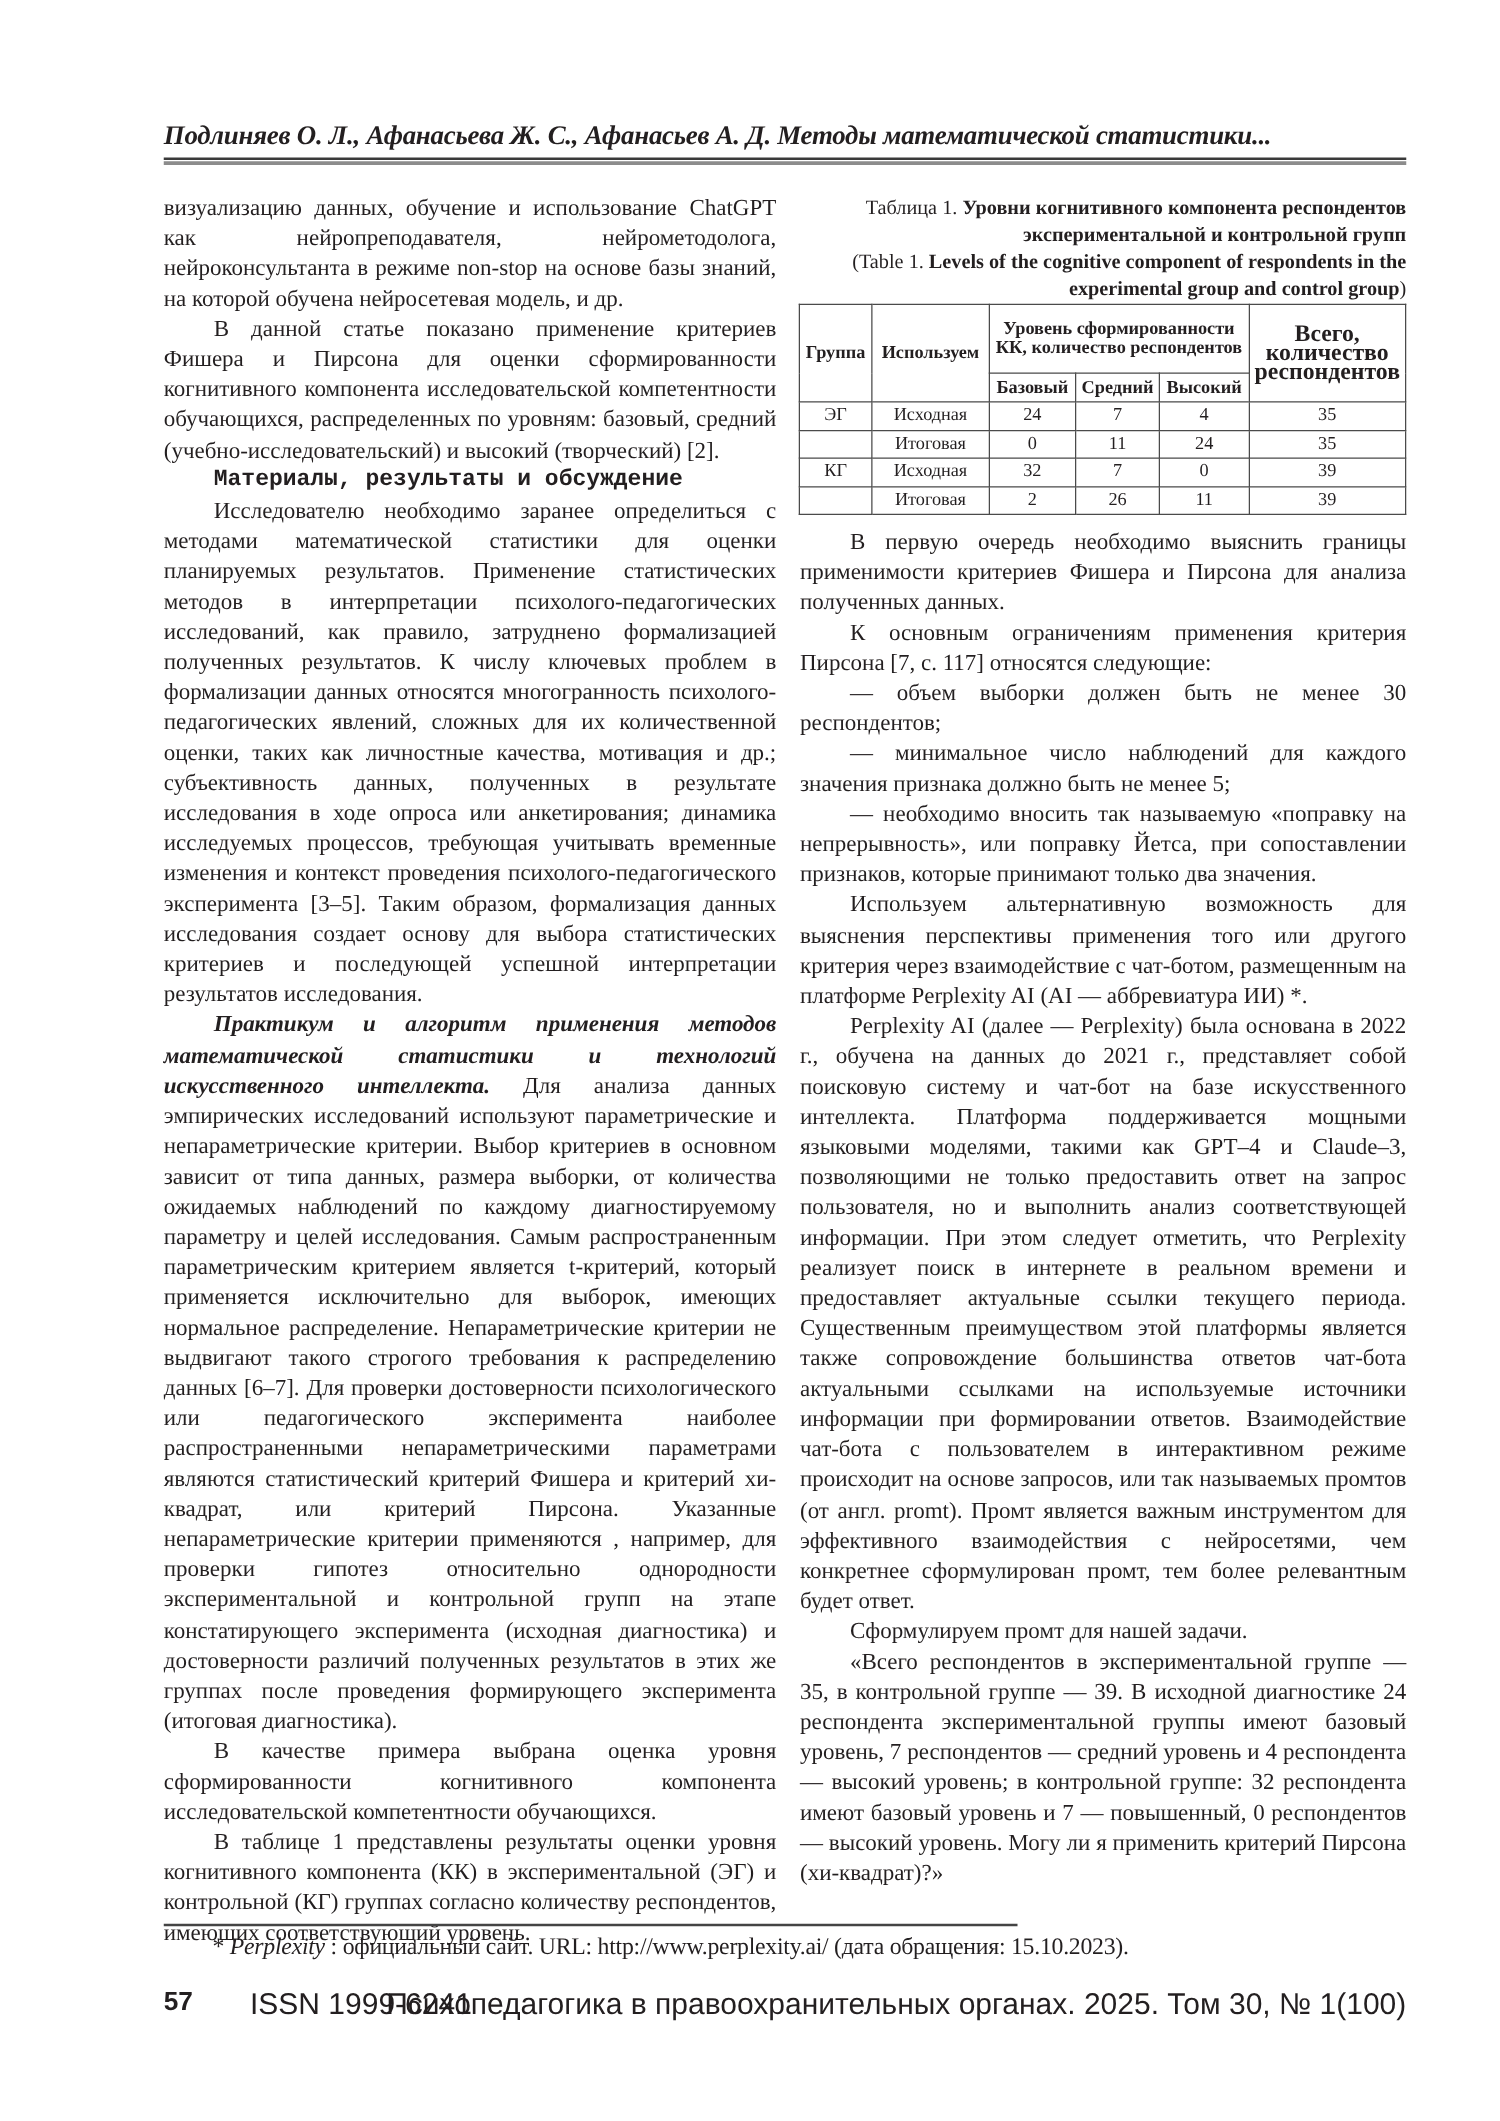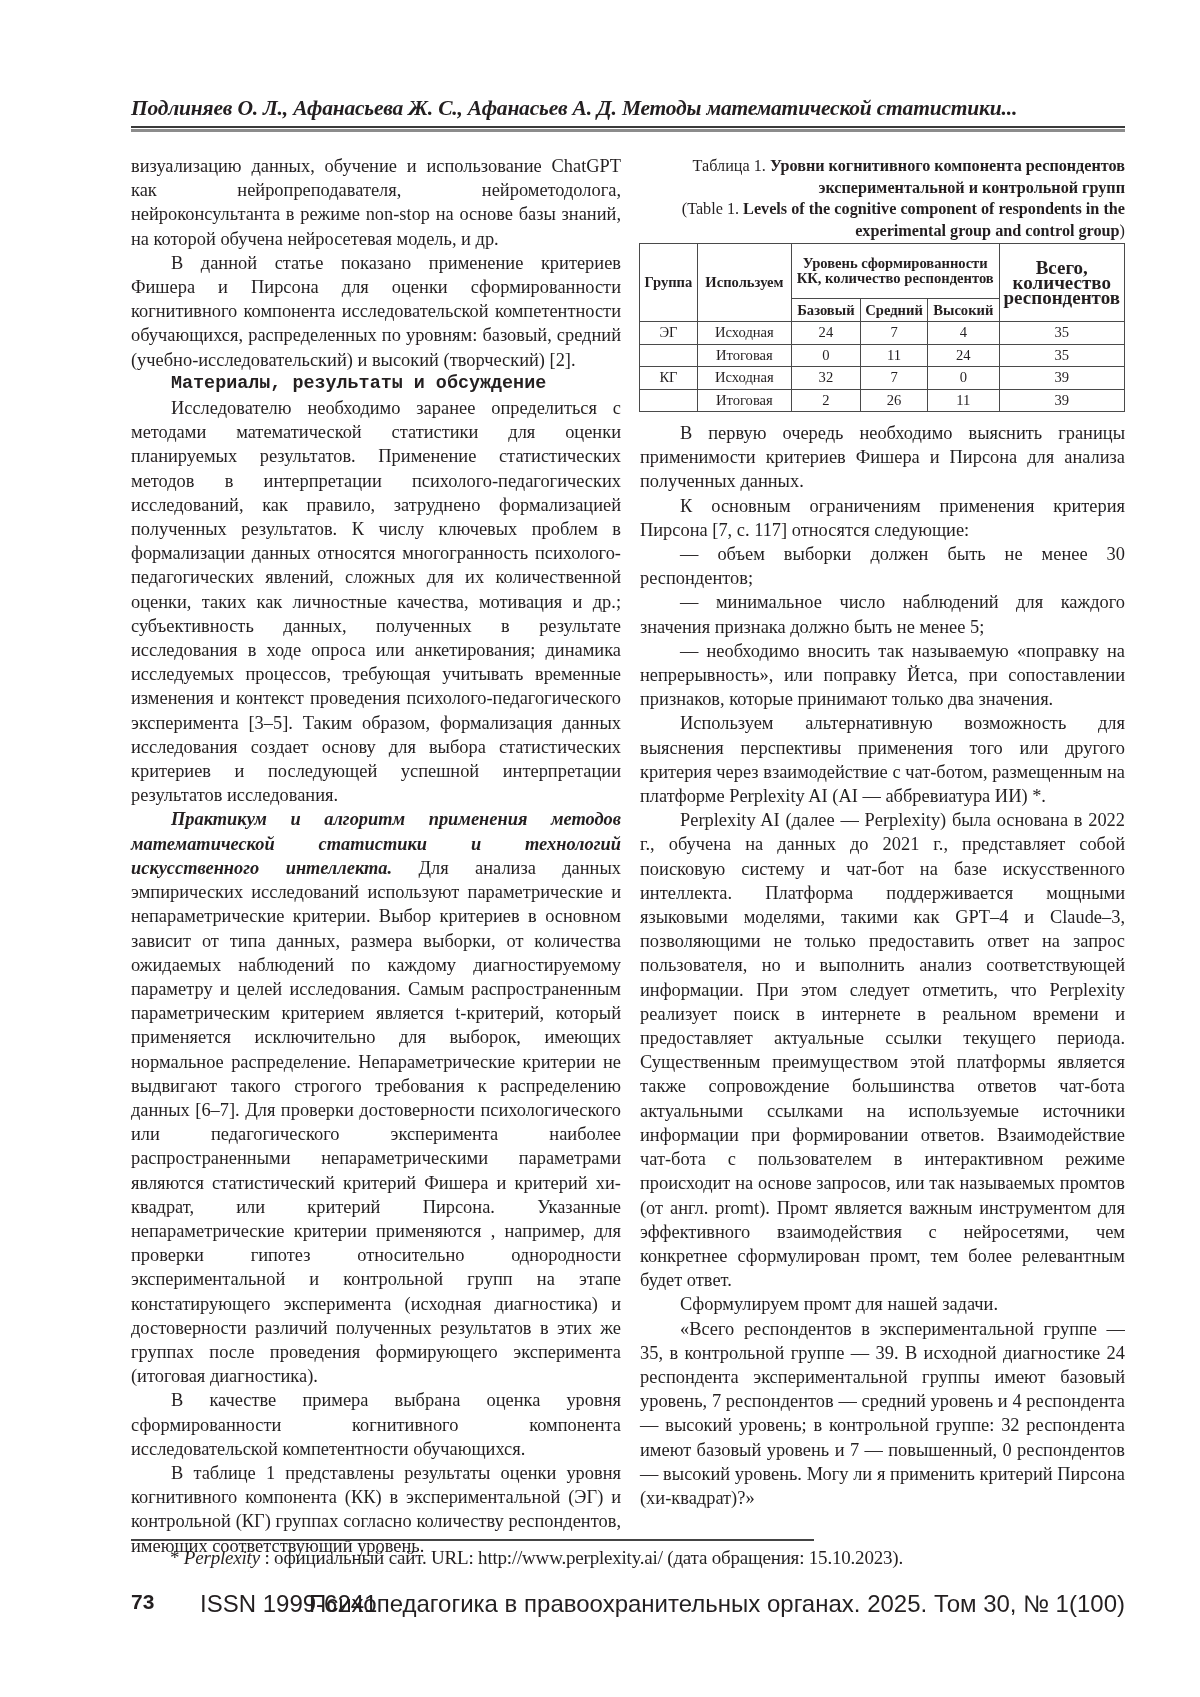--- a/index.html
+++ b/index.html
@@ -123,15 +123,15 @@
   <p class="ind">— необходимо вносить так называемую «поправку на непрерывность», или поправку Йетса, при сопоставлении признаков, которые принимают только два значения.</p>
   <p class="ind">Используем альтернативную возможность для выяснения перспективы применения того или другого критерия через взаимодействие с чат-ботом, размещенным на платформе Perplexity AI (AI — аббревиатура ИИ) *.</p>
   <p class="ind">Perplexity AI (далее — Perplexity) была основана в 2022 г., обучена на данных до 2021 г., представляет собой поисковую систему и чат-бот на базе искусственного интеллекта. Платформа поддерживается мощными языковыми моделями, такими как GPT–4 и Claude–3, позволяющими не только предоставить ответ на запрос пользователя, но и выполнить анализ соответствующей информации. При этом следует отметить, что Perplexity реализует поиск в интернете в реальном времени и предоставляет актуальные ссылки текущего периода. Существенным преимуществом этой платформы является также сопровождение большинства ответов чат-бота актуальными ссылками на используемые источники информации при формировании ответов. Взаимодействие чат-бота с пользователем в интерактивном режиме происходит на основе запросов, или так называемых промтов (от англ. promt). Промт является важным инструментом для эффективного взаимодействия с нейросетями, чем конкретнее сформулирован промт, тем более релевантным будет ответ.</p>
   <p class="ind">Сформулируем промт для нашей задачи.</p>
   <p class="ind">«Всего респондентов в экспериментальной группе — 35, в контрольной группе — 39. В исходной диагностике 24 респондента экспериментальной группы имеют базовый уровень, 7 респондентов — средний уровень и 4 респондента — высокий уровень; в контрольной группе: 32 респондента имеют базовый уровень и 7 — повышенный, 0 респондентов — высокий уровень. Могу ли я применить критерий Пирсона (хи-квадрат)?»</p>
 </div>
 
 <div class="footnote-rule"></div>
 <div class="footnote"><span>* </span><i>Perplexity</i><span> : официальный сайт. URL: http://www.perplexity.ai/ (дата обращения: 15.10.2023).</span></div>
 
-<div class="footer page-num">73</div>
+<div class="footer page-num">57</div>
 <div class="footer issn">ISSN 1999-6241</div>
 <div class="footer journal">Психопедагогика в правоохранительных органах. 2025. Том 30, № 1(100)</div>
 
 </body></html>

